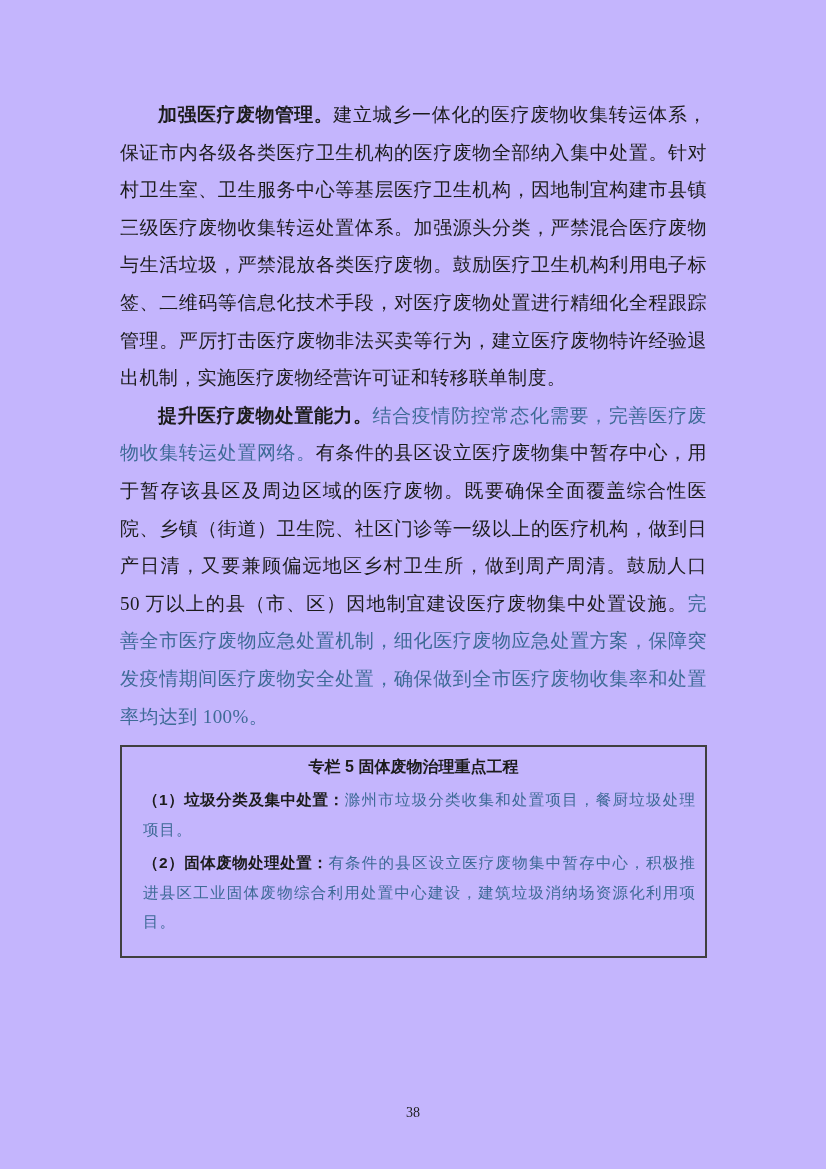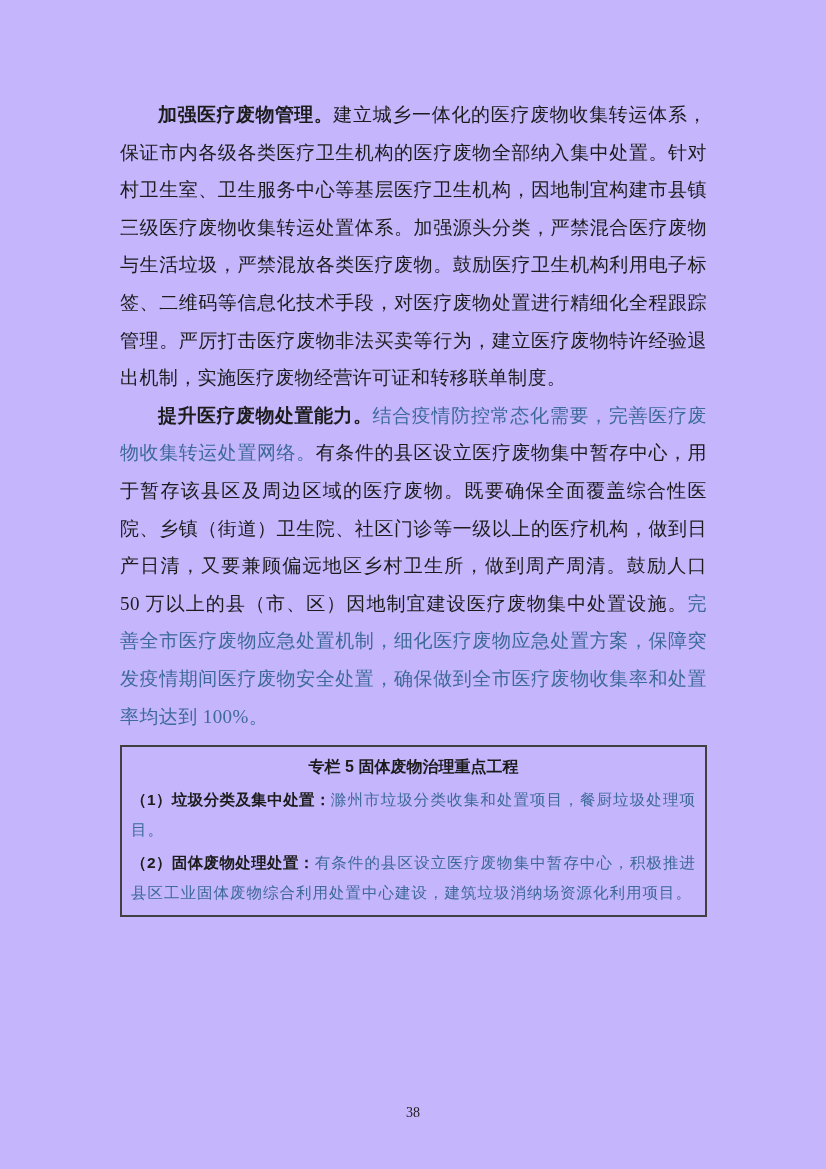--- a/index.html
+++ b/index.html
@@ -32,35 +32,35 @@
   }
   .para .run-bold {
     font-weight: bold;
     font-family: "Liberation Sans", "DejaVu Sans", sans-serif;
     letter-spacing: 0.2px;
   }
   .highlight-box {
     margin-top: 10px;
     border: 2px solid #404040;
     box-sizing: border-box;
-    padding: 6px 9px 8px 9px;
+    padding: 6px 9px 19px 9px;
   }
   .box-title {
     text-align: center;
     font-weight: bold;
     font-family: "Liberation Sans", "DejaVu Sans", sans-serif;
     font-size: 16px;
     line-height: 28px;
     margin: 0 0 2px 0;
   }
   .box-item {
     font-size: 15.5px;
     line-height: 29.5px;
     text-align: justify;
-    margin: 4px 0 0 0;
+    margin: 4px 0 0 12px;
     letter-spacing: 1px;
   }
   .box-item .run-bold {
     font-weight: bold;
     font-family: "Liberation Sans", "DejaVu Sans", sans-serif;
     letter-spacing: 0.3px;
   }
   .page-number {
     position: absolute;
     left: 0;

